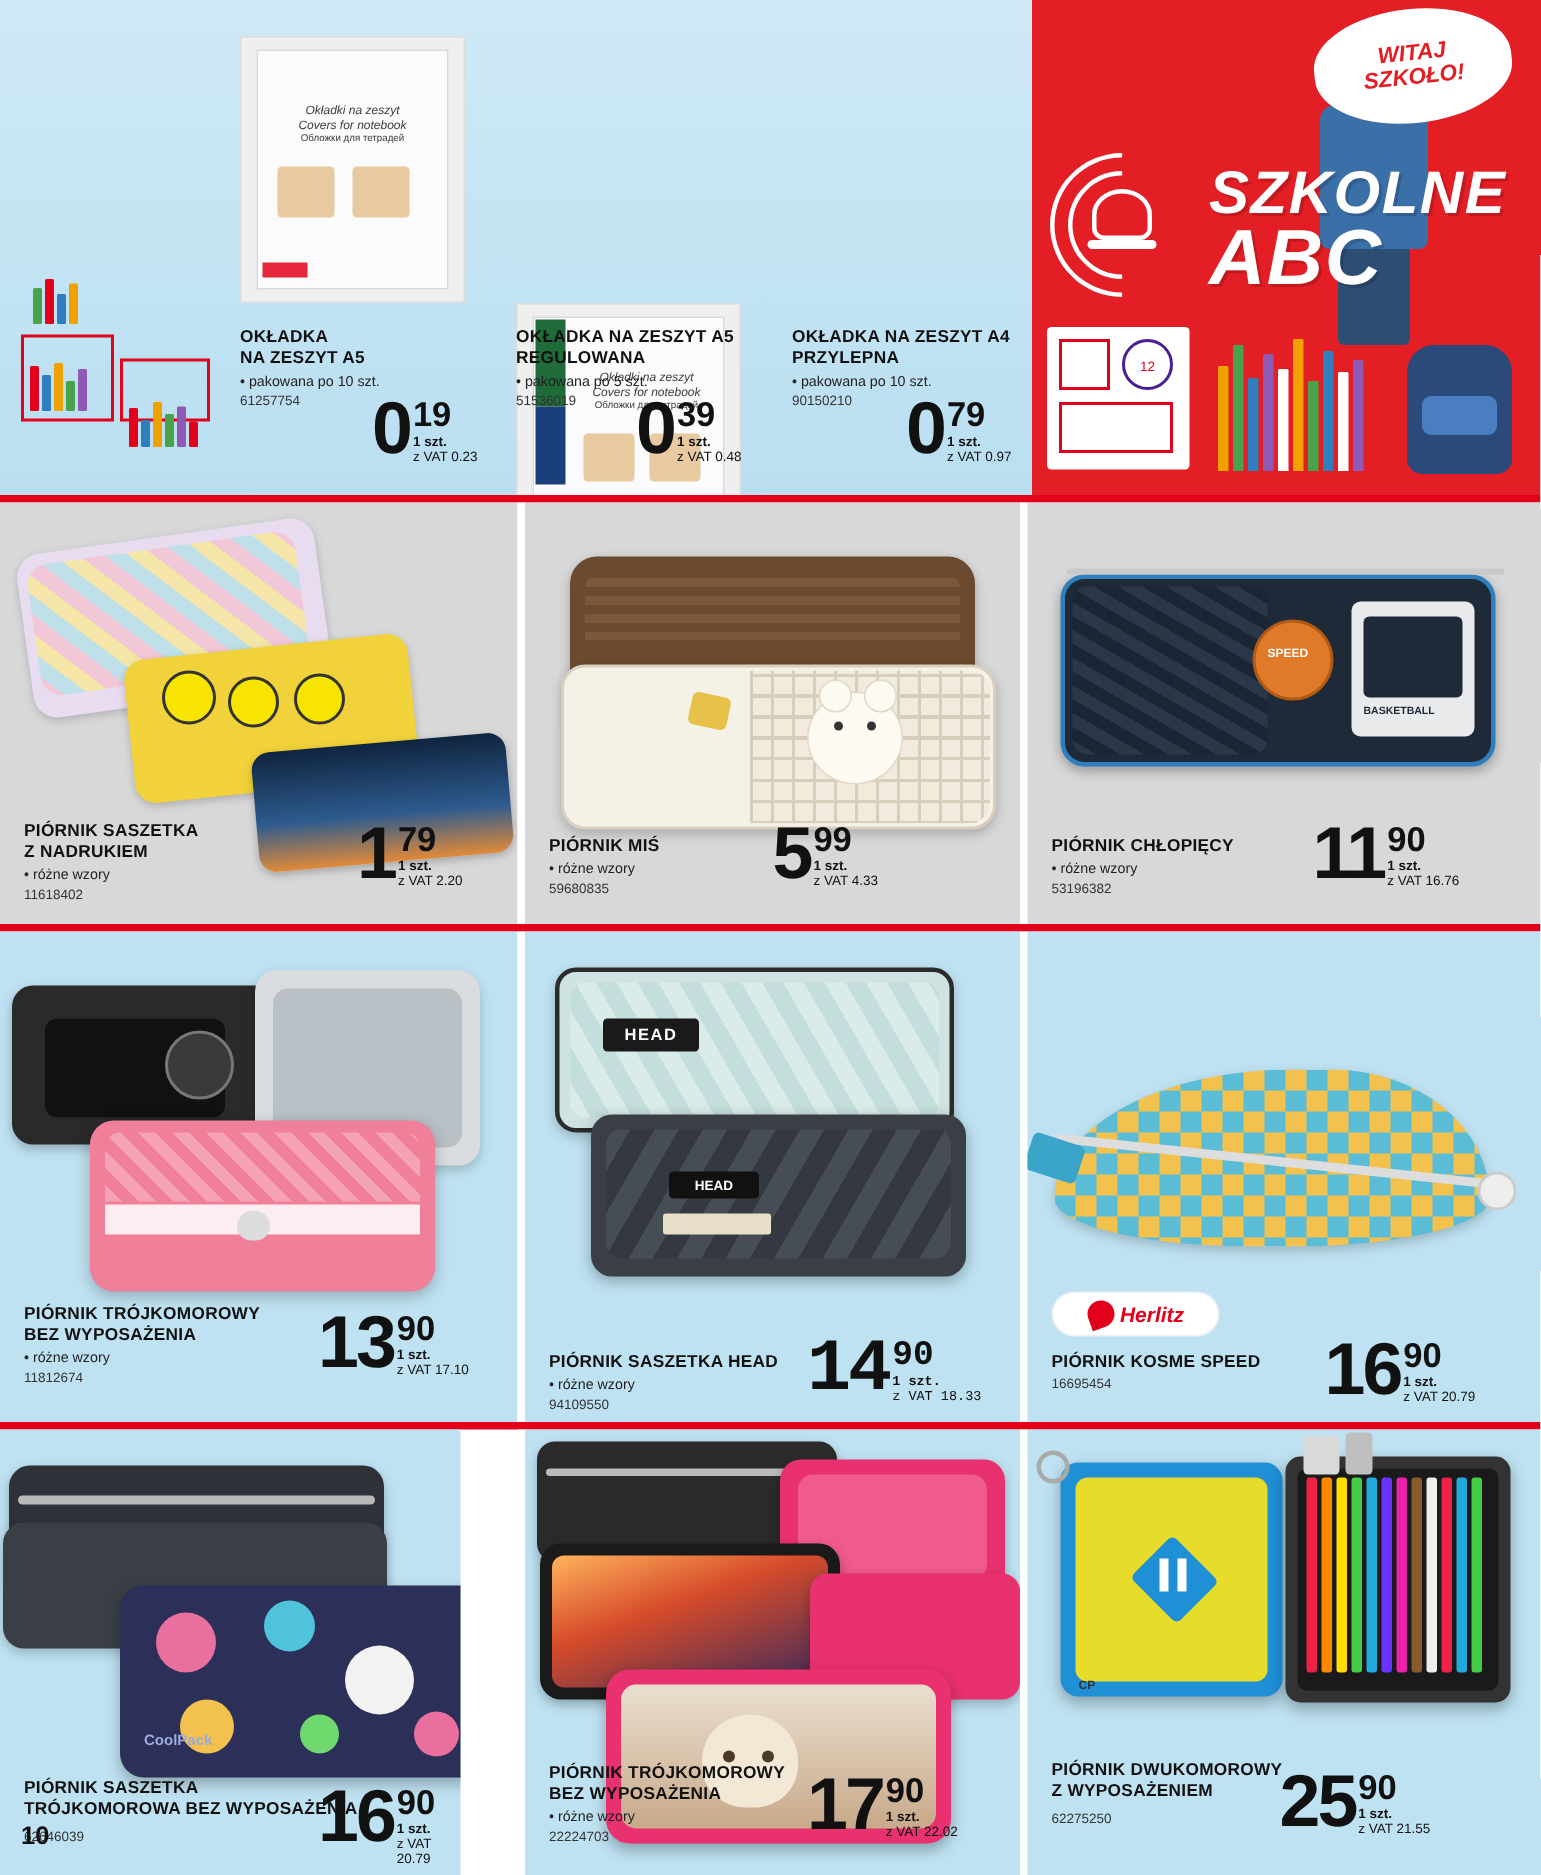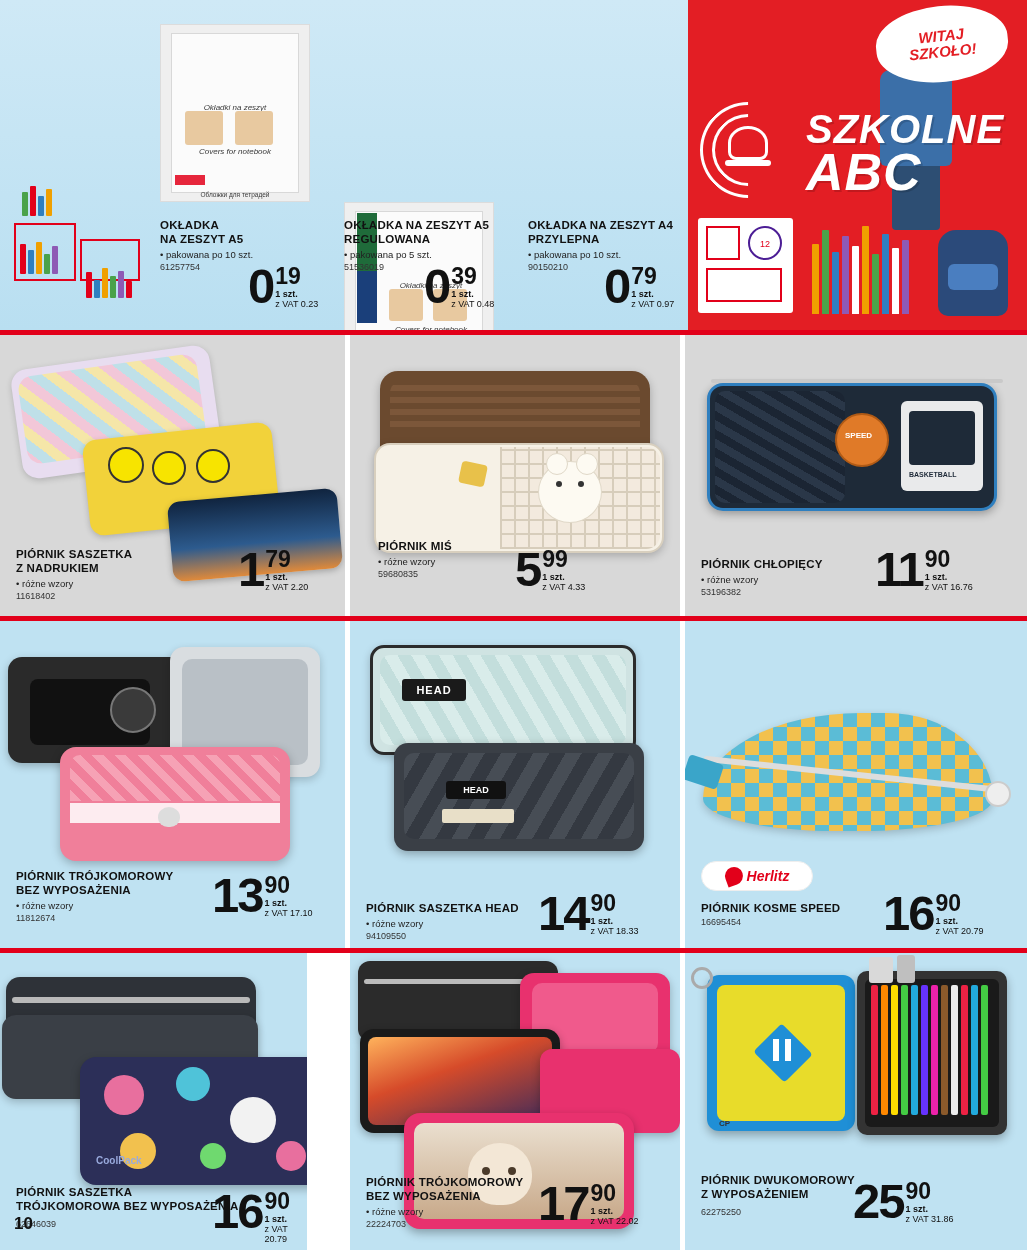--- a/index.html
+++ b/index.html
@@ -46,21 +46,21 @@
     position:absolute; left:14px; top:205px; width:140px; height:95px;
   }
   .shelf-ico .box{ position:absolute; border:2px solid #e2001a; }
   .book { position:absolute; bottom:2px; width:6px; border-radius:1px; }
 
   .prod-top { position:absolute; top:20px; }
   .prod-img-white {
     background:#f2f2f2; border:1px solid #dcdcdc;
     position:relative; overflow:hidden;
   }
-  .pack-text { font-size:7px; color:#3a3a3a; text-align:center; line-height:1.25;margin-top:34px; }
+  .pack-text { font-size:7px; color:#3a3a3a; text-align:center; line-height:1.25; }
 
   .top-info { position:absolute; font-size:0; }
   .pname {
     font-size:11.5px; font-weight:bold; color:#111; line-height:1.22; letter-spacing:.2px;
   }
   .pbullet { font-size:9.5px; color:#222; margin-top:3px; }
   .pcode { font-size:9px; color:#333; margin-top:2px; }
 
   .price-wrap { position:absolute; display:flex; align-items:flex-start; }
   .price-int { font-size:49px; font-weight:bold; line-height:.82; color:#111; letter-spacing:-2px; }
@@ -315,21 +315,21 @@
       <div style="position:absolute;left:30px;top:36px;width:270px;height:120px;background:#6b4a2f;border-radius:18px;box-shadow:0 3px 8px rgba(0,0,0,.25);"></div>
       <div style="position:absolute;left:40px;top:46px;width:250px;height:46px;background:repeating-linear-gradient(0deg,#7c573a 0 6px,#6b4a2f 6px 12px);border-radius:12px 12px 0 0;"></div>
       <div style="position:absolute;left:24px;top:108px;width:290px;height:110px;background:#f6f1e6;border:2px solid #d8cfbe;border-radius:16px;box-shadow:0 3px 8px rgba(0,0,0,.22);"></div>
       <div style="position:absolute;left:150px;top:112px;width:160px;height:102px;background:repeating-linear-gradient(0deg,#d7cdbb 0 2px,transparent 2px 14px),repeating-linear-gradient(90deg,#d7cdbb 0 2px,transparent 2px 14px),#f3eade;border-radius:0 14px 14px 0;"></div>
       <div style="position:absolute;left:188px;top:126px;width:64px;height:62px;background:#fdfaf2;border-radius:50%;border:1px solid #e0d8c8;"></div>
       <div style="position:absolute;left:196px;top:118px;width:22px;height:22px;background:#fdfaf2;border-radius:50%;border:1px solid #e0d8c8;"></div>
       <div style="position:absolute;left:226px;top:118px;width:22px;height:22px;background:#fdfaf2;border-radius:50%;border:1px solid #e0d8c8;"></div>
       <div style="position:absolute;left:206px;top:146px;width:6px;height:6px;background:#333;border-radius:50%;"></div>
       <div style="position:absolute;left:228px;top:146px;width:6px;height:6px;background:#333;border-radius:50%;"></div>
       <div style="position:absolute;left:110px;top:128px;width:26px;height:22px;background:#e8c14a;border-radius:4px;transform:rotate(12deg);"></div>
-      <div class="cell-info" style="top:204px;margin-left:12px;">
+      <div class="cell-info" style="top:222px;">
         <div class="pname">PIÓRNIK MIŚ</div>
         <div class="pbullet">• różne wzory</div>
         <div class="pcode">59680835</div>
       </div>
       <div class="cell-price" style="left:165px;top:214px;">
         <div class="price-int">5</div>
         <div class="price-col">
           <div class="price-dec">99</div>
           <div class="price-unit">1 szt.</div>
           <div class="price-vat">z VAT 4.33</div>
@@ -398,21 +398,21 @@
       <div style="position:absolute;left:52px;top:58px;width:64px;height:22px;background:#1a1a1a;border-radius:3px;color:#fff;font-size:11px;font-weight:bold;text-align:center;line-height:22px;letter-spacing:1px;">HEAD</div>
       <div style="position:absolute;left:44px;top:122px;width:250px;height:108px;background:#3a3f46;border-radius:14px;box-shadow:0 3px 10px rgba(0,0,0,.3);"></div>
       <div style="position:absolute;left:54px;top:132px;width:230px;height:86px;background:repeating-linear-gradient(120deg,#474d55 0 14px,#343941 14px 28px);border-radius:10px;"></div>
       <div style="position:absolute;left:96px;top:160px;width:60px;height:18px;background:#111;border-radius:3px;color:#fff;font-size:9px;font-weight:bold;text-align:center;line-height:18px;">HEAD</div>
       <div style="position:absolute;left:92px;top:188px;width:72px;height:14px;background:#e8dfc8;border-radius:2px;"></div>
       <div class="cell-info" style="top:280px;">
         <div class="pname">PIÓRNIK SASZETKA HEAD</div>
         <div class="pbullet">• różne wzory</div>
         <div class="pcode">94109550</div>
       </div>
-      <div class="cell-price" style="left:188px;top:272px;">
+      <div class="cell-price" style="left:188px;top:272px;font-family:Liberation Mono, monospace;">
         <div class="price-int">14</div>
         <div class="price-col">
           <div class="price-dec">90</div>
           <div class="price-unit">1 szt.</div>
           <div class="price-vat">z VAT 18.33</div>
         </div>
       </div>
     </div>
     <div class="divider-v" style="left:680px;"></div>
 
@@ -542,19 +542,19 @@
       <div style="position:absolute;left:212px;top:2px;width:18px;height:28px;background:#bfbfbf;border-radius:3px;"></div>
       <div class="cell-info" style="top:220px;">
         <div class="pname">PIÓRNIK DWUKOMOROWY<br>Z WYPOSAŻENIEM</div>
         <div class="pcode" style="margin-top:6px;">62275250</div>
       </div>
       <div class="cell-price" style="left:168px;top:228px;">
         <div class="price-int">25</div>
         <div class="price-col">
           <div class="price-dec">90</div>
           <div class="price-unit">1 szt.</div>
-          <div class="price-vat">z VAT 31.86</div>
+          <div class="price-vat">z VAT 21.55</div>
         </div>
       </div>
     </div>
   </div>
 
 </div>
 
 </body></html>

